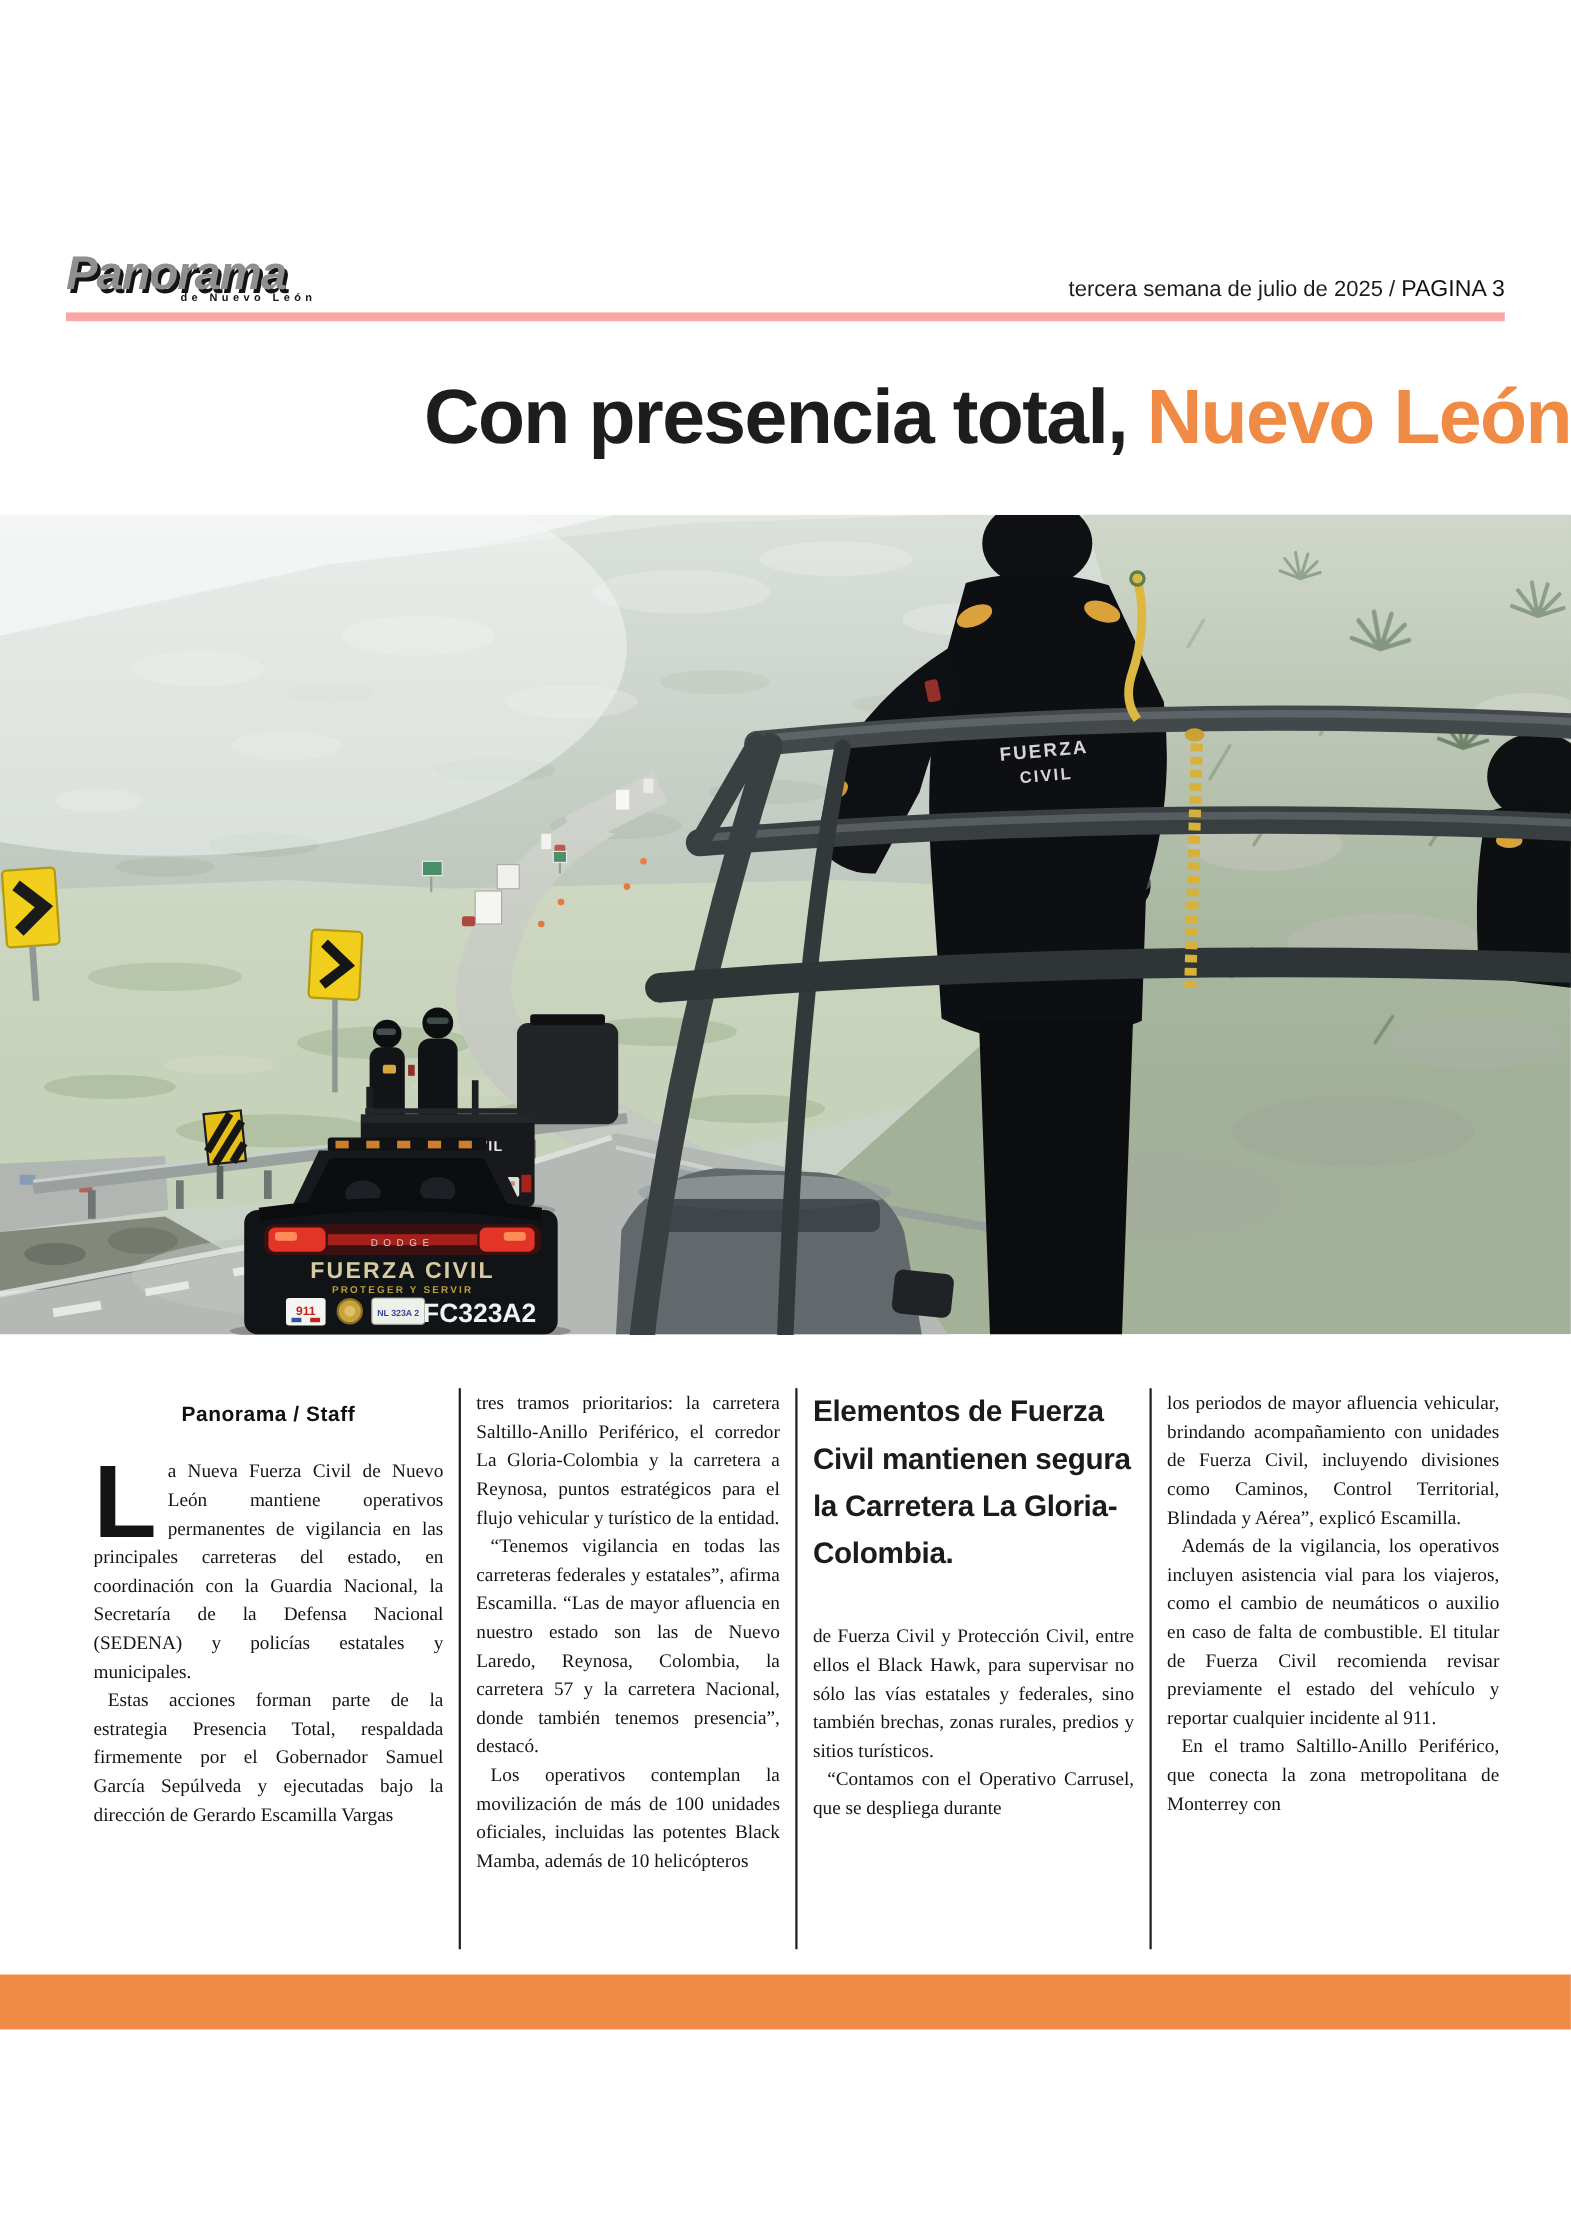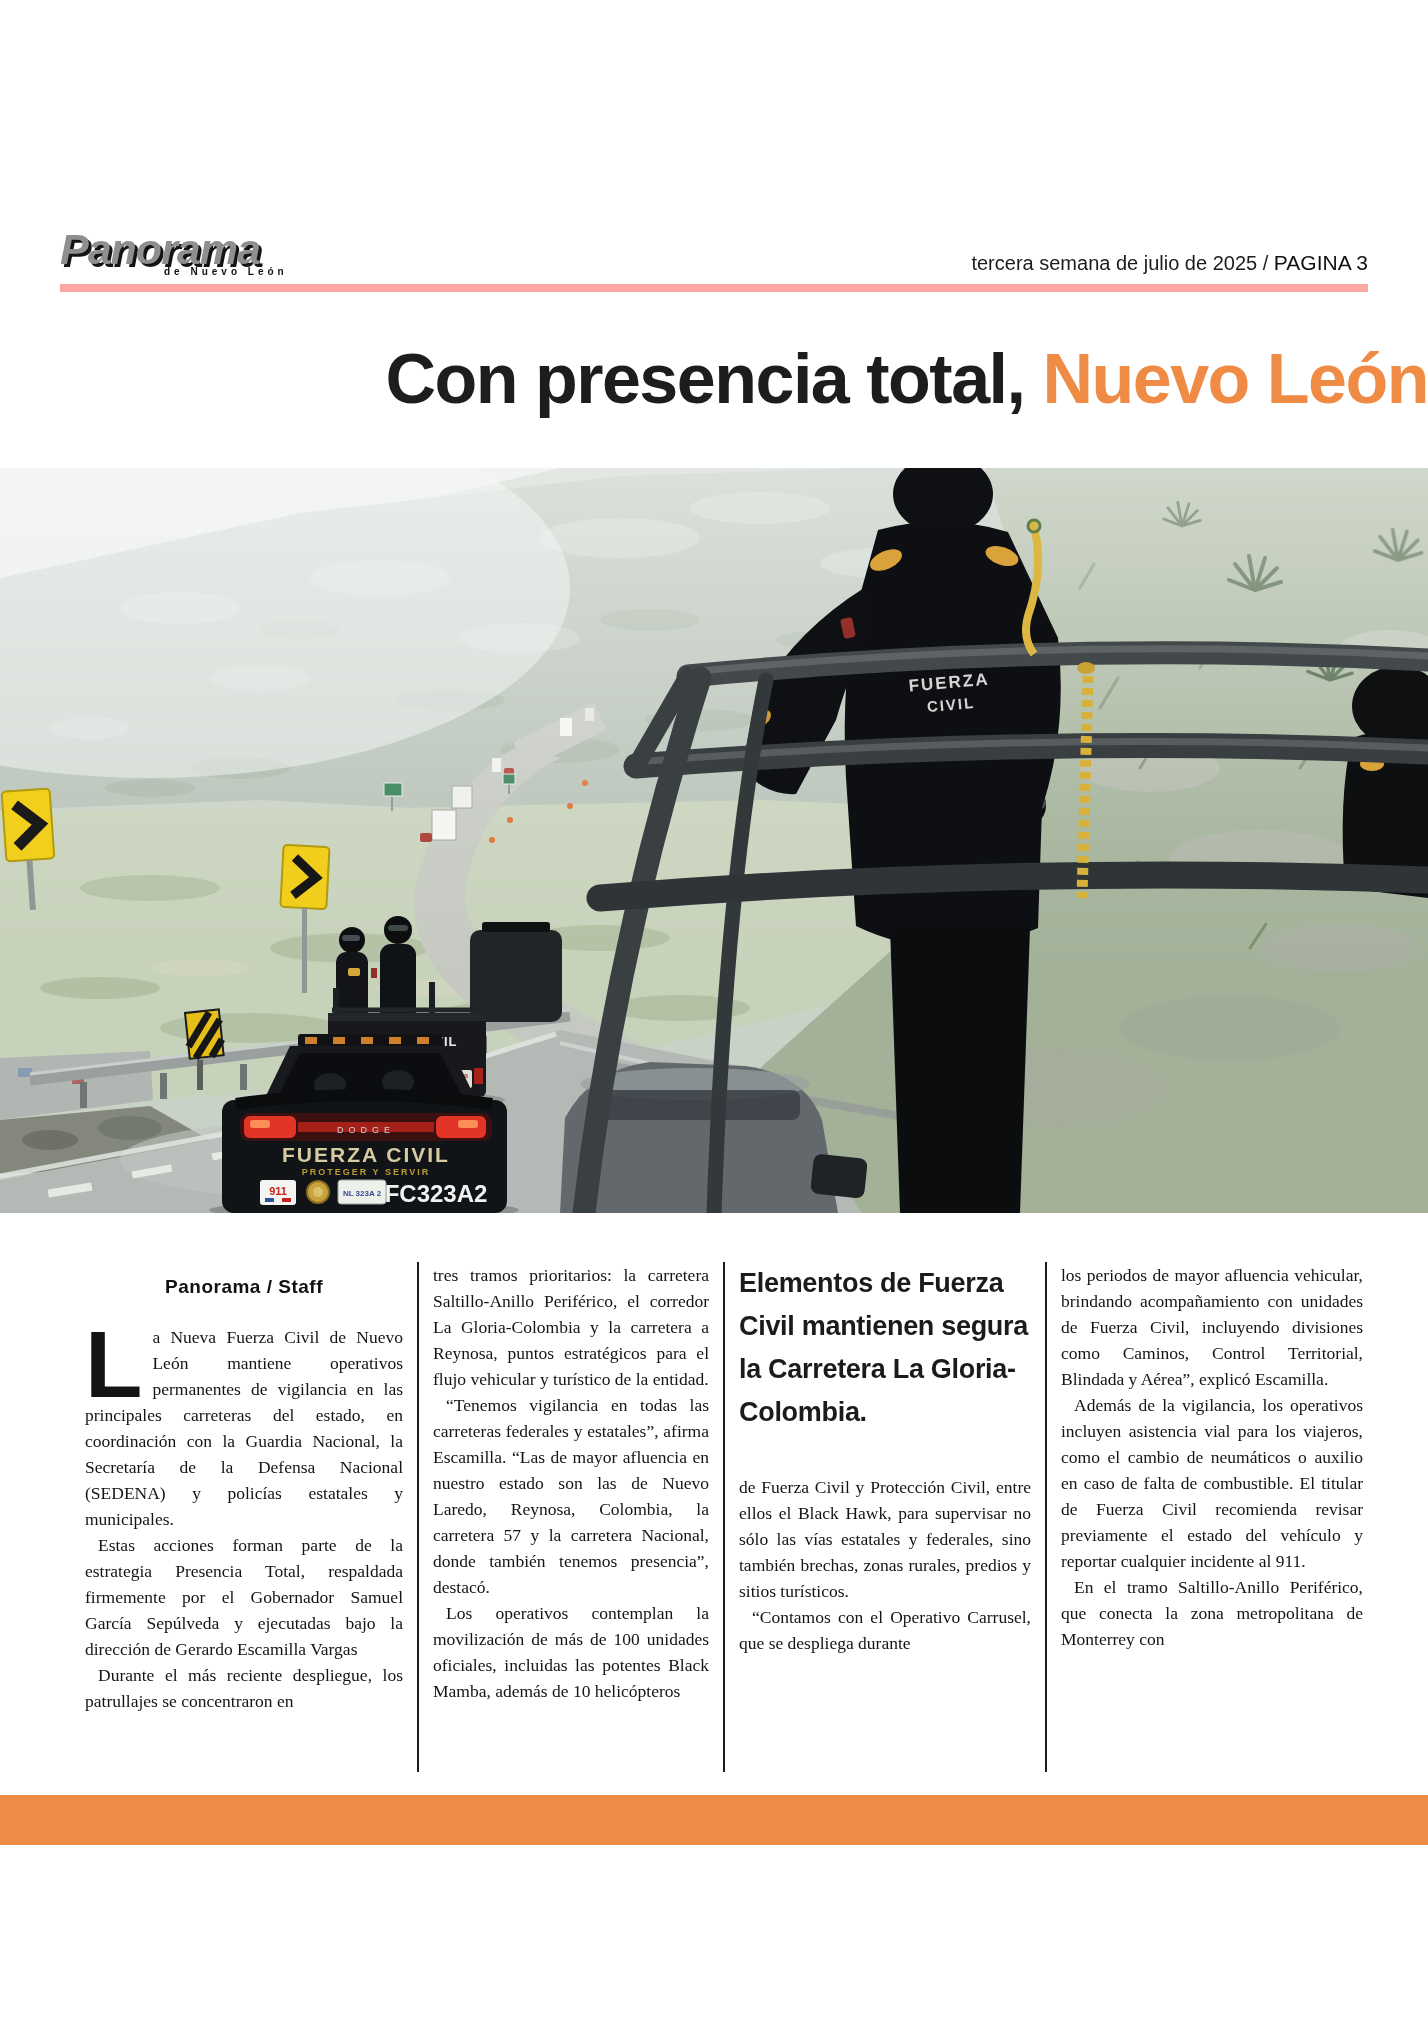--- a/index.html
+++ b/index.html
@@ -392,21 +392,20 @@
     <circle cx="1034" cy="58" r="6" stroke="#5d7f4a" stroke-width="3"></circle>
   </g>
 </svg>
 </div>
 
 <div class="article">
   <div class="col col1">
     <div class="byline">Panorama / Staff</div>
     <p><span class="dropcap">L</span><span>a Nueva Fuerza Civil de Nuevo León mantiene operativos permanentes de vigilancia en las principales carreteras del estado, en coordinación con la Guardia Nacional, la Secretaría de la Defensa Nacional (SEDENA) y policías estatales y municipales.</span></p>
     <p>Estas acciones forman parte de la estrategia Presencia Total, respaldada firmemente por el Gobernador Samuel García Sepúlveda y ejecutadas bajo la dirección de Gerardo Escamilla Vargas</p>
-    <p>Durante el más reciente despliegue, los patrullajes se concentraron en</p>
   </div>
   <div class="vrule"></div>
   <div class="col col2">
     <p>tres tramos prioritarios: la carretera Saltillo-Anillo Periférico, el corredor La Gloria-Colombia y la carretera a Reynosa, puntos estratégicos para el flujo vehicular y turístico de la entidad.</p>
     <p>“Tenemos vigilancia en todas las carreteras federales y estatales”, afirma Escamilla. “Las de mayor afluencia en nuestro estado son las de Nuevo Laredo, Reynosa, Colombia, la carretera 57 y la carretera Nacional, donde también tenemos presencia”, destacó.</p>
     <p>Los operativos contemplan la movilización de más de 100 unidades oficiales, incluidas las potentes Black Mamba, además de 10 helicópteros</p>
   </div>
   <div class="vrule"></div>
   <div class="col col3">
     <div class="pullquote">Elementos de Fuerza Civil mantienen segura la Carretera La Gloria-Colombia.</div>

